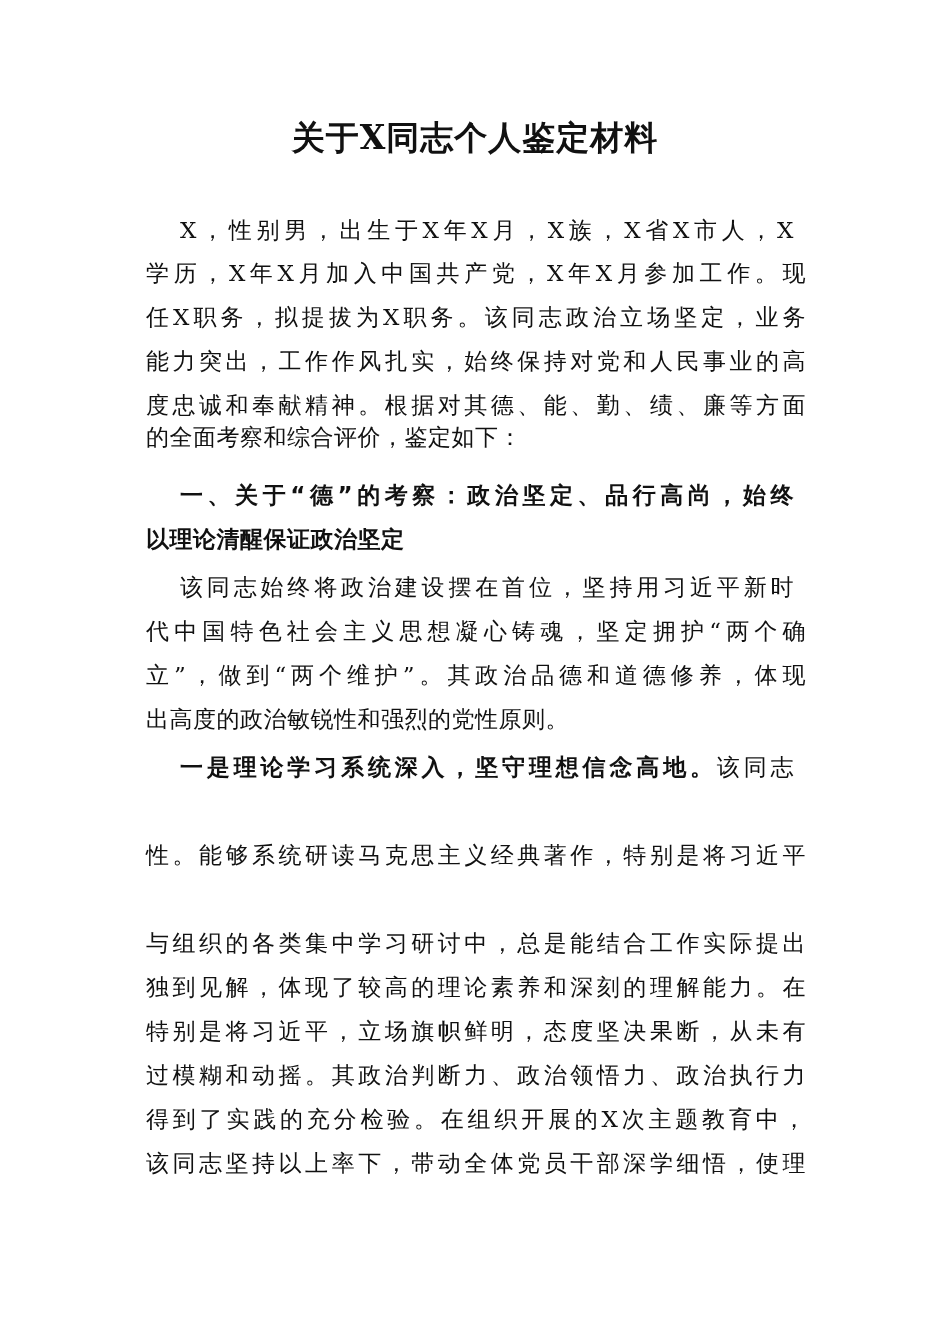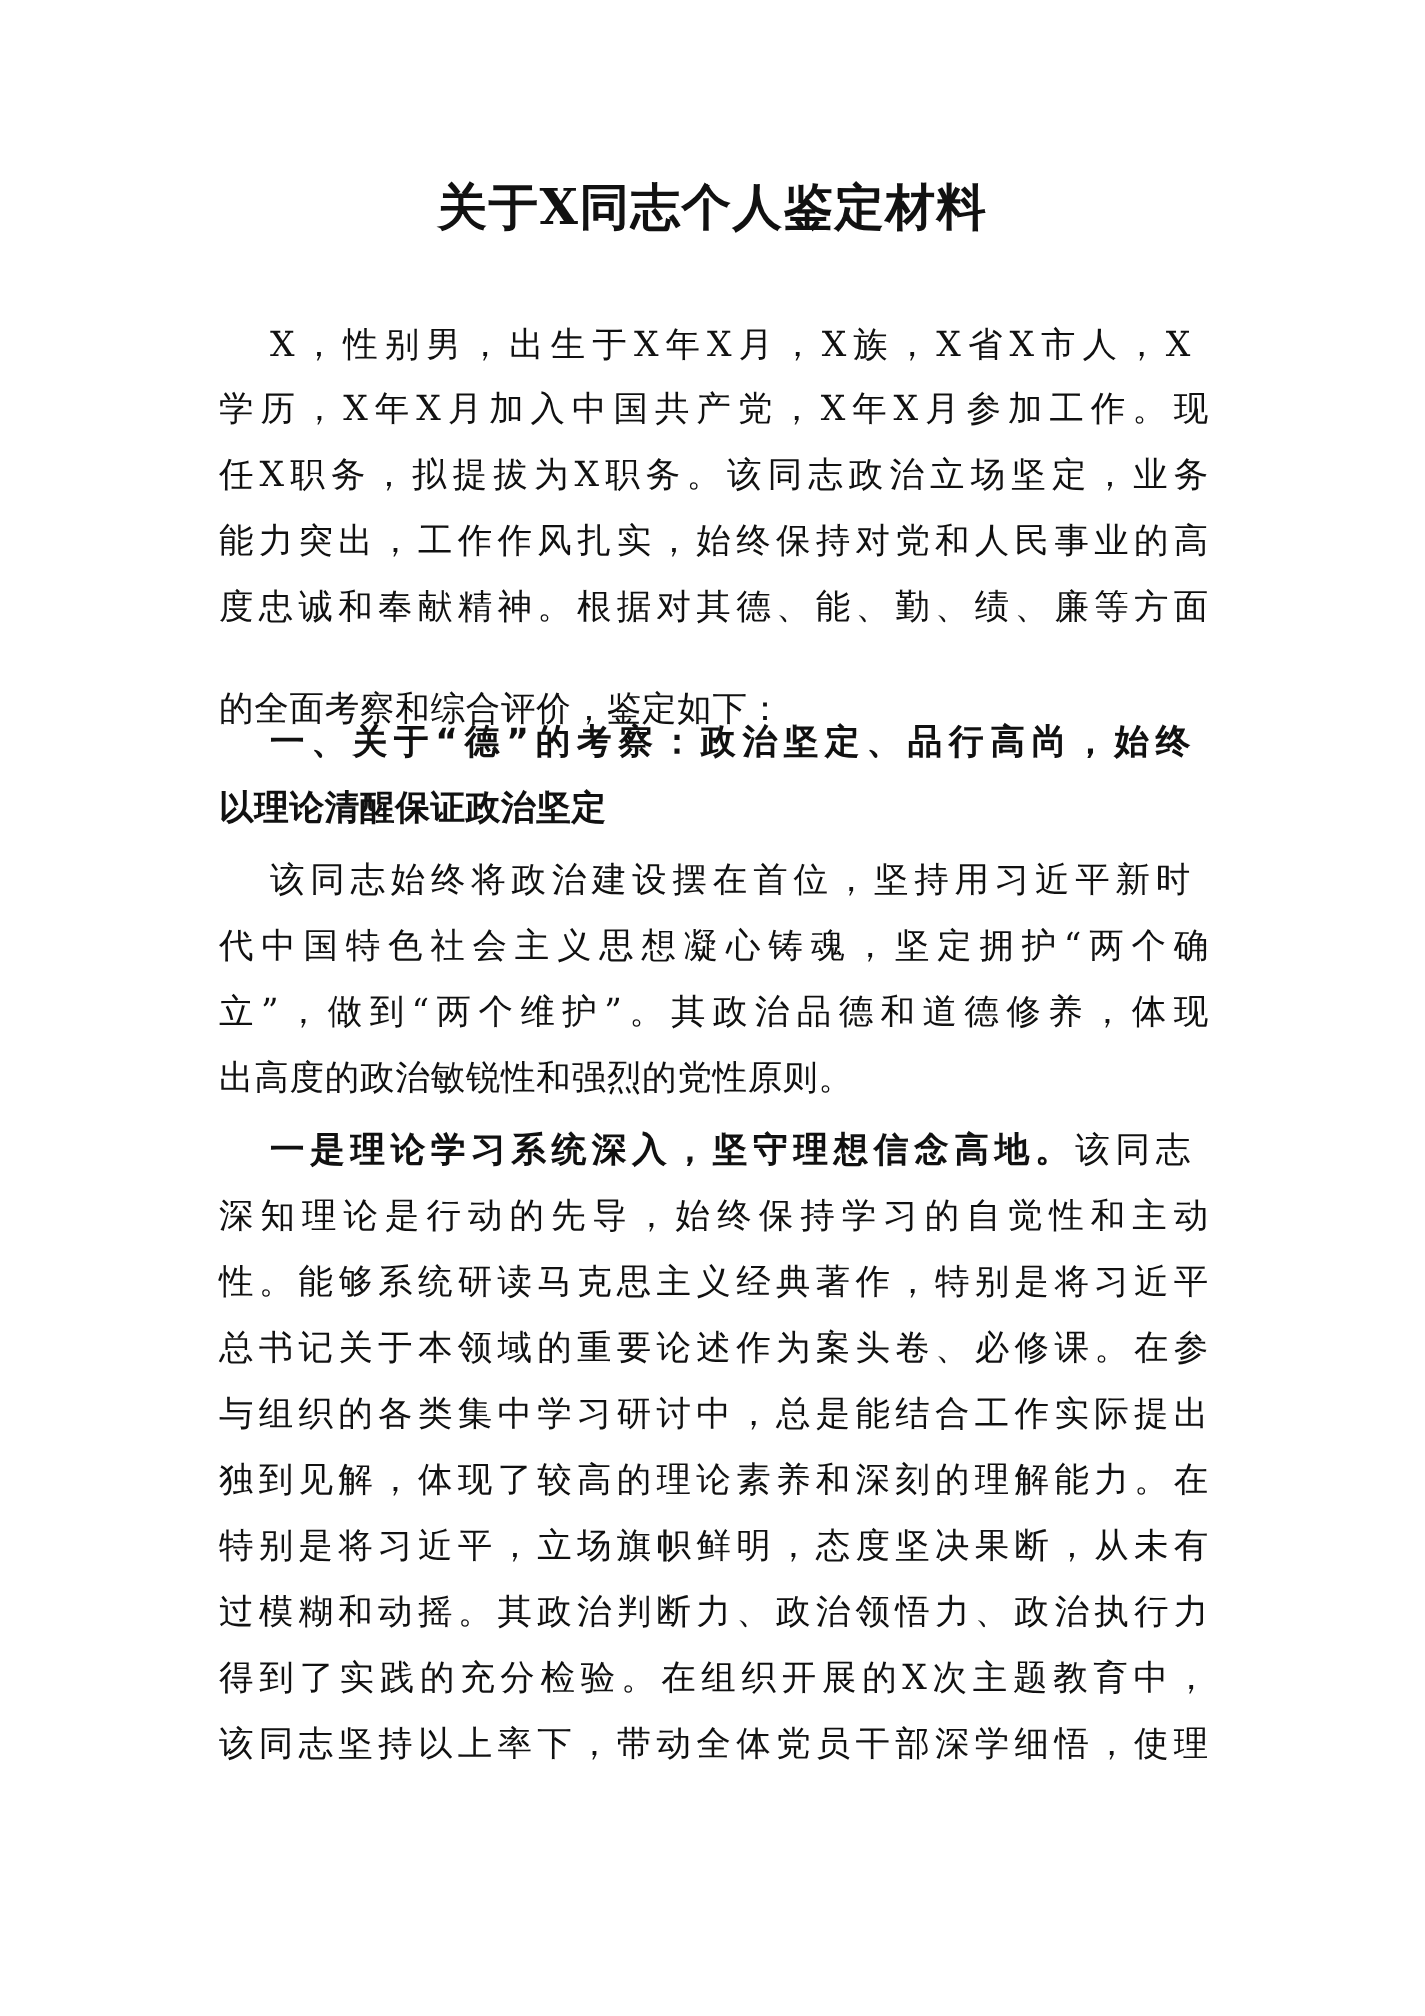--- a/index.html
+++ b/index.html
@@ -20,33 +20,31 @@
 <body>
 
 <div class="page">
   <div class="title">关于X同志个人鉴定材料</div>
 
   <div class="line indent" style="top:215px">X，性别男，出生于X年X月，X族，X省X市人，X</div>
   <div class="line" style="top:258px">学历，X年X月加入中国共产党，X年X月参加工作。现</div>
   <div class="line" style="top:302px">任X职务，拟提拔为X职务。该同志政治立场坚定，业务</div>
   <div class="line" style="top:346px">能力突出，工作作风扎实，始终保持对党和人民事业的高</div>
   <div class="line" style="top:390px">度忠诚和奉献精神。根据对其德、能、勤、绩、廉等方面</div>
-  <div class="line last" style="top:458px">的全面考察和综合评价，鉴定如下：</div>
+  <div class="line last" style="top:422px">的全面考察和综合评价，鉴定如下：</div>
 
   <div class="line indent heading" style="top:480px">一、关于“德”的考察：政治坚定、品行高尚，始终</div>
   <div class="line last heading" style="top:524px">以理论清醒保证政治坚定</div>
 
   <div class="line indent" style="top:572px">该同志始终将政治建设摆在首位，坚持用习近平新时</div>
   <div class="line" style="top:660px">立”，做到“两个维护”。其政治品德和道德修养，体现</div>
   <div class="line" style="top:616px">代中国特色社会主义思想凝心铸魂，坚定拥护“两个确</div>
   <div class="line last" style="top:704px">出高度的政治敏锐性和强烈的党性原则。</div>
 
   <div class="line indent" style="top:752px"><span class="bold">一是理论学习系统深入，坚守理想信念高地。</span><span>该同志</span></div>
-  <div class="line" style="top:796px">深知理论是行动的先导，始终保持学习的自觉性和主动</div>
   <div class="line" style="top:840px">性。能够系统研读马克思主义经典著作，特别是将习近平</div>
-  <div class="line" style="top:884px">总书记关于本领域的重要论述作为案头卷、必修课。在参</div>
   <div class="line" style="top:928px">与组织的各类集中学习研讨中，总是能结合工作实际提出</div>
   <div class="line" style="top:972px">独到见解，体现了较高的理论素养和深刻的理解能力。在</div>
   <div class="line" style="top:1016px">特别是将习近平，立场旗帜鲜明，态度坚决果断，从未有</div>
   <div class="line" style="top:1060px">过模糊和动摇。其政治判断力、政治领悟力、政治执行力</div>
   <div class="line" style="top:1104px">得到了实践的充分检验。在组织开展的X次主题教育中，</div>
   <div class="line" style="top:1148px">该同志坚持以上率下，带动全体党员干部深学细悟，使理</div>
 </div>
 
 </body></html>

